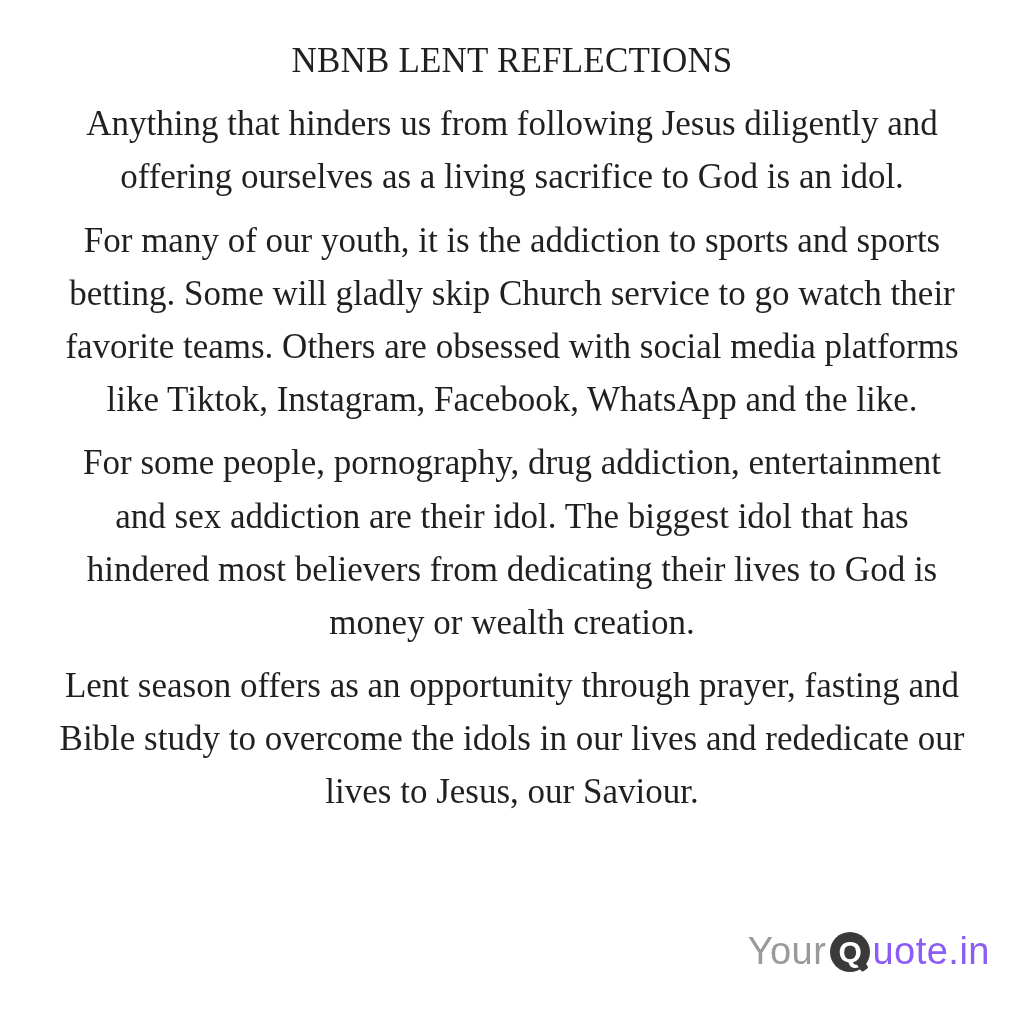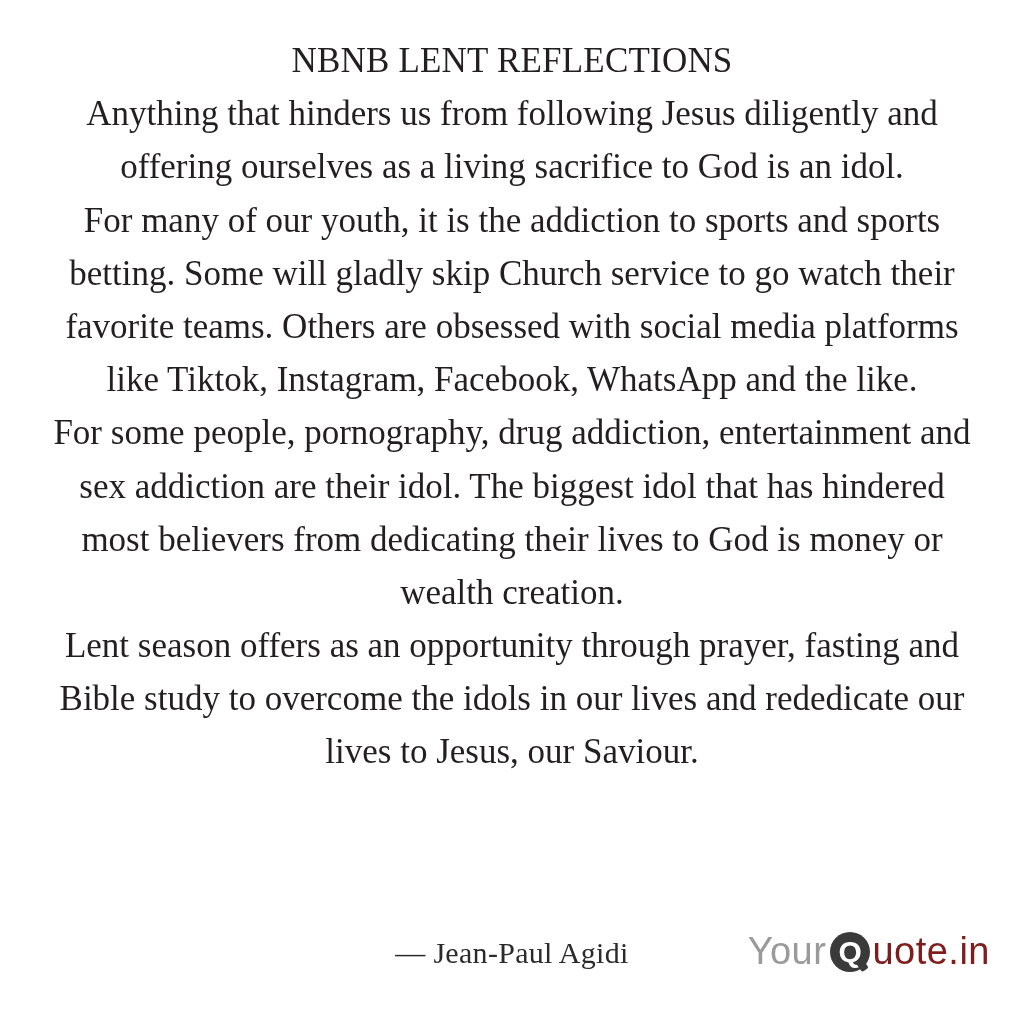--- a/index.html
+++ b/index.html
@@ -29,21 +29,21 @@
   }
   .quote-title {
     font-size: 35px;
     line-height: 1.52;
     letter-spacing: 0.2px;
     margin: 0 0 0 0;
   }
   .quote-para {
     font-size: 35px;
     line-height: 1.52;
-    margin: 0;
+    margin: 10px;
     padding: 0 8px;
   }
   .spacer {
     flex: 1 1 auto;
   }
   .footer {
     position: absolute;
     left: 0;
     right: 0;
     bottom: 14px;
@@ -90,39 +90,38 @@
     content: "";
     position: absolute;
     width: 8px;
     height: 12px;
     background: #3a3a3a;
     right: 4px;
     bottom: 1px;
     transform: rotate(-35deg);
     border-radius: 2px;
   }
-  .brand .brand-rest { color: #7f1d1d; }
+  .brand .brand-rest { color: #8b5cf6; }
 </style>
 </head>
 <body>
 
 <div class="quote-card">
 
   <div class="quote-body">
     <div class="quote-title">NBNB LENT REFLECTIONS</div>
     <p class="quote-para">Anything that hinders us from following Jesus diligently and offering ourselves as a living sacrifice to God is an idol.</p>
     <p class="quote-para">For many of our youth, it is the addiction to sports and sports betting. Some will gladly skip Church service to go watch their favorite teams. Others are obsessed with social media platforms like Tiktok, Instagram, Facebook, WhatsApp and the like.</p>
     <p class="quote-para">For some people, pornography, drug addiction, entertainment and sex addiction are their idol. The biggest idol that has hindered most believers from dedicating their lives to God is money or wealth creation.</p>
     <p class="quote-para">Lent season offers as an opportunity through prayer, fasting and Bible study to overcome the idols in our lives and rededicate our lives to Jesus, our Saviour.</p>
   </div>
 
   <div class="spacer"></div>
 
   <div class="footer">
-    <div class="author">— Jean-Paul Agidi</div>
     <div class="brand">
       <span class="brand-your">Your</span>
       <span class="brand-q">Q</span>
       <span class="brand-rest">uote.in</span>
     </div>
   </div>
 
 </div>
 
 </body></html>

